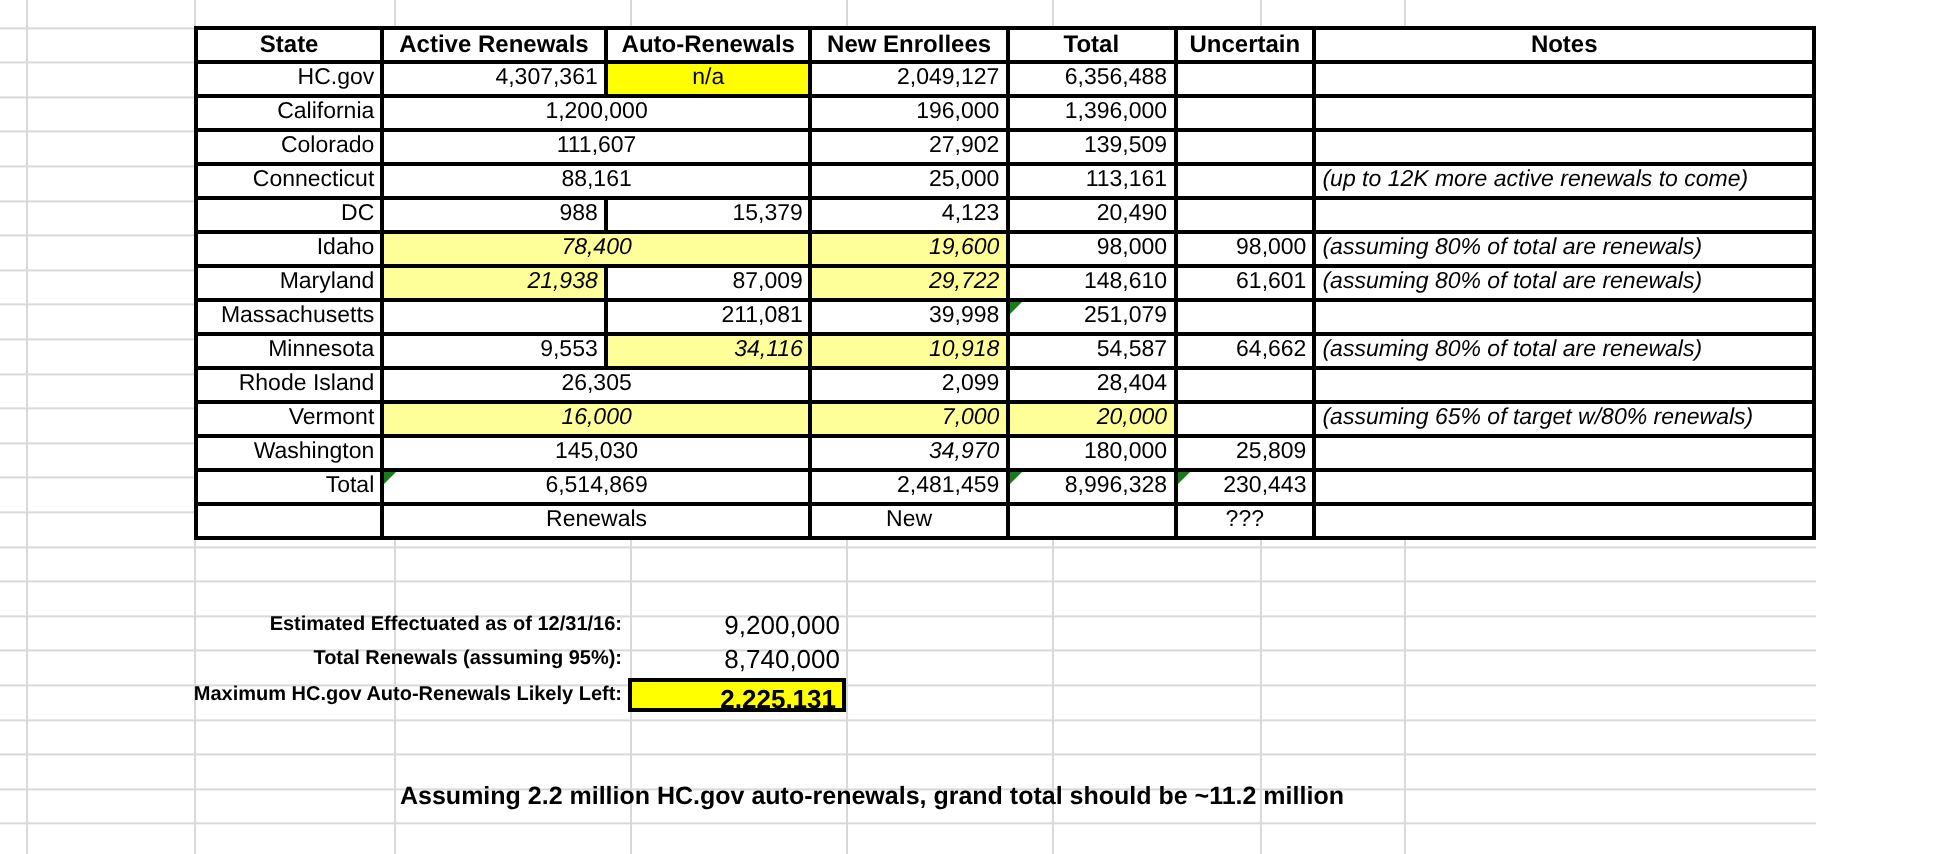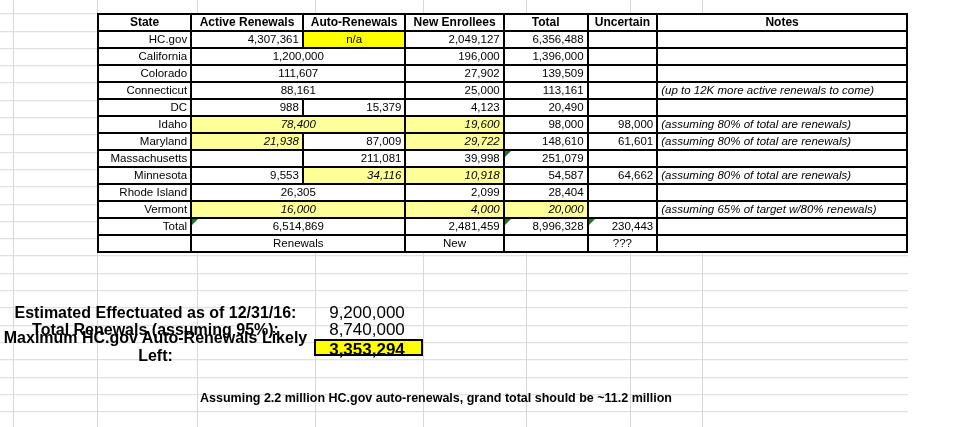--- a/index.html
+++ b/index.html
@@ -37,22 +37,22 @@
   .y{background:var(--hl-soft) !important;}
   td.notes{text-align:left;font-style:italic;}
   td.ghost{border:none;background:transparent;}
   .tri{
     position:absolute;left:0;top:0;width:0;height:0;
     border-top:6px solid var(--flag);border-right:6px solid transparent;
   }
 
   .summary{position:absolute;left:0;top:304px;z-index:2;}
   .srow{display:flex;height:17.3px;align-items:center;}
-  .slabel{width:311px;text-align:center;font-weight:bold;font-size:16px;padding-right:3px;}
-  .sval{width:109px;height:17.3px;line-height:17.3px;text-align:center;font-size:17px;padding-right:3px;box-sizing:border-box;}
+  .slabel{width:311px;text-align:right;font-weight:bold;font-size:10px;padding-right:3px;}
+  .sval{width:109px;height:17.3px;line-height:17.3px;text-align:right;font-size:13px;padding-right:3px;box-sizing:border-box;}
   .sval.hl{background:var(--hl-strong);border:2px solid #000;font-weight:bold;}
 
   .footnote{
     position:absolute;left:200px;top:390px;height:17px;line-height:17px;
     font-weight:bold;font-size:12.5px;z-index:2;white-space:nowrap;
   }
 </style>
 </head>
 <body>
 
@@ -185,26 +185,34 @@
       <td class="c" colspan="2">26,305</td>
       <td class="num">2,099</td>
       <td class="num b">28,404</td>
       <td></td>
       <td></td>
     </tr>
 
     <tr>
       <td class="state">Vermont</td>
       <td class="c i y" colspan="2">16,000</td>
-      <td class="num i y">4,000</td>
+      <td class="num i y">7,000</td>
       <td class="num b i y">20,000</td>
       <td></td>
       <td class="notes">(assuming 65% of target w/80% renewals)</td>
     </tr>
 
+    <tr>
+      <td class="state">Washington</td>
+      <td class="c" colspan="2">145,030</td>
+      <td class="num i">34,970</td>
+      <td class="num b">180,000</td>
+      <td class="num">25,809</td>
+      <td></td>
+    </tr>
 
     <tr>
       <td class="state">Total</td>
       <td class="c b" colspan="2">
         <span class="tri"></span>
         <span>6,514,869</span>
       </td>
       <td class="num b">2,481,459</td>
       <td class="num b">
         <span class="tri"></span>
@@ -232,19 +240,19 @@
     <div class="srow">
       <div class="slabel">Estimated Effectuated as of 12/31/16:</div>
       <div class="sval">9,200,000</div>
     </div>
     <div class="srow">
       <div class="slabel">Total Renewals (assuming 95%):</div>
       <div class="sval">8,740,000</div>
     </div>
     <div class="srow">
       <div class="slabel">Maximum HC.gov Auto-Renewals Likely Left:</div>
-      <div class="sval hl">3,353,294</div>
+      <div class="sval hl">2,225,131</div>
     </div>
   </div>
 
   <div class="footnote">Assuming 2.2 million HC.gov auto-renewals, grand total should be ~11.2 million</div>
 
 </div>
 
 </body></html>

